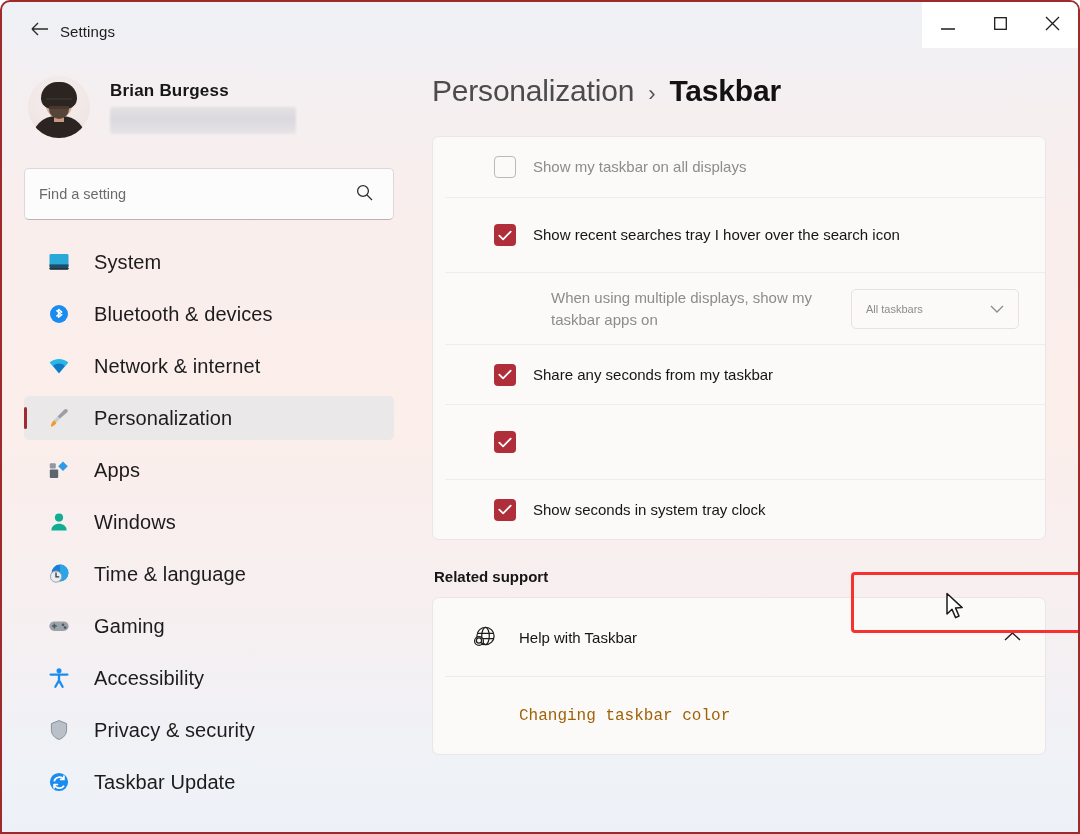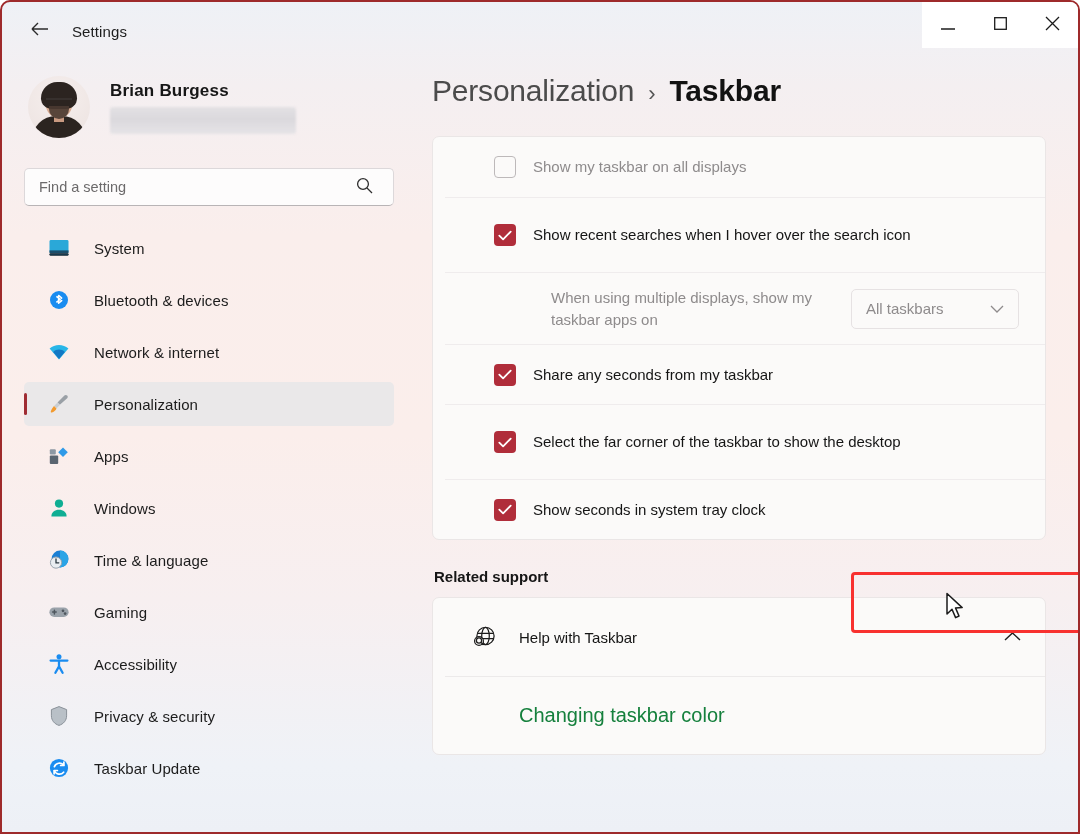--- a/index.html
+++ b/index.html
@@ -26,21 +26,21 @@
     position: absolute; top: 0; left: 0; right: 0; height: 58px;
     display: flex; align-items: center;
   }
   #back-btn {
     width: 40px; height: 34px; margin-left: 18px;
     display: flex; align-items: center; justify-content: center;
     border-radius: 5px; cursor: pointer;
   }
   #back-btn svg { stroke: #2b2b2b; }
   #app-title {
-    font-size: 15px; color: #1d1d1d; margin-left: 12px;
+    font-size: 15px; color: #1d1d1d; 
     letter-spacing: .1px;
     text-align: center;
   }
   #wincontrols {
     position: absolute; top: 0; right: 0;
     width: 156px; height: 46px;
     display: flex; background: #ffffff;
   }
   .wc {
     flex: 1; display: flex; align-items: center; justify-content: center;
@@ -95,21 +95,21 @@
     letter-spacing: .2px;
   }
   #user-email-redacted {
     margin-top: 6px; width: 186px; height: 27px; border-radius: 3px;
     background: linear-gradient(180deg,#e3e1e4 0%, #dbd9dd 45%, #e6e4e7 100%);
     filter: blur(1.2px);
   }
 
   #search-box {
     position: relative; margin-top: 14px;
-    height: 38px; background: #fdfcfc;
+    height: 52px; background: #fdfcfc;
     border: 1px solid #dcd8da; border-bottom-color: #b8b4b6;
     border-radius: 5px;
     display: flex; align-items: center;
     padding: 0 20px 0 14px;
   }
   #search-input {
     flex: 1; border: none; outline: none; background: transparent;
     font-family: inherit; font-size: 14.5px; color: #3b3b3b;
   }
   #search-input::placeholder { color: #6c6a6b; }
@@ -127,21 +127,21 @@
   .nav-item.selected::before {
     content: ""; position: absolute; left: 0; top: 11px;
     width: 3px; height: 22px; background: #a02c33; border-radius: 2px;
   }
   .nav-icon {
     width: 26px; height: 26px; flex: none;
     display: flex; align-items: center; justify-content: center;
     position: relative;
   }
   .nav-label {
-    margin-left: 22px; font-size: 15px; color: #1c1c1c;
+    margin-left: 22px; font-size: 20px; color: #1c1c1c;
     letter-spacing: .1px;
   }
 
   
   #main {
     position: absolute; top: 58px; left: 414px;
     width: 666px; height: 776px;
     padding: 0 36px 0 16px;
   }
   #breadcrumb {
@@ -187,21 +187,21 @@
   .dropdown {
     margin-left: auto;
     width: 170px; height: 40px;
     border: 1px solid #e6e2e3;
     border-radius: 5px;
     background: #fbfaf9;
     display: flex; align-items: center;
     padding: 0 14px;
     cursor: pointer;
   }
-  .dd-value { font-size: 15px; color: #8e8b8c; }
+  .dd-value { font-size: 11px; color: #8e8b8c; }
   .dd-chevron { margin-left: auto; }
   .dd-chevron svg { stroke: #8e8b8c; }
 
   #highlight-box {
     position: absolute;
     left: 435px; top: 512px; width: 607px; height: 61px;
     border: 3px solid #f8312f; border-radius: 4px;
     pointer-events: none; z-index: 30;
   }
 
@@ -219,21 +219,21 @@
     min-height: 78px; padding: 0 24px 0 26px;
     border-top: 1px solid #eceaea; cursor: pointer;
   }
   .support-row:first-child { border-top: none; }
   .support-icon { width: 32px; flex: none; display: flex; align-items: center; }
   .support-icon svg { stroke: #1c1c1c; }
   .support-label { font-size: 15px; color: #151515; margin-left: 16px; }
   .support-chevron { margin-left: auto; }
   .support-chevron svg { stroke: #1f1f1f; }
   .support-link {
-    font-size: 20px; color: #15803d; margin-left: 48px; cursor: pointer;
+    font-size: 16px; color: #a16207; margin-left: 48px; cursor: pointer; font-family: Liberation Mono, monospace;
   }
 </style>
 </head>
 <body>
 
 <div id="window">
 
   <div id="titlebar">
     <div id="back-btn">
       <span>
@@ -419,21 +419,21 @@
         <div class="row disabled">
           <span class="cbx unchecked"></span>
           <span class="row-label">Show my taskbar on all displays</span>
         </div>
         <div class="row" style="min-height: 75px;">
           <span class="cbx checked">
             <svg width="14" height="11" viewBox="0 0 14 11" fill="none" stroke-width="1.8" stroke-linecap="round" stroke-linejoin="round">
               <path d="M1.3 5.6l3.8 3.8L12.7 1.6"></path>
             </svg>
           </span>
-          <span class="row-label">Show recent searches when I hover over the search icon</span>
+          <span class="row-label">Show recent searches tray I hover over the search icon</span>
         </div>
         <div class="row disabled" style="padding-left: 106px; min-height: 72px;">
           <span class="row-label" style="max-width: 300px;">When using multiple displays, show my taskbar apps on</span>
           <div class="dropdown">
             <span class="dd-value">All taskbars</span>
             <span class="dd-chevron"><svg width="14" height="9" viewBox="0 0 14 9" fill="none" stroke-width="1.3">
                 <path d="M1 1l6 6 6-6"></path>
               </svg></span>
           </div>
         </div>
@@ -444,21 +444,20 @@
             </svg>
           </span>
           <span class="row-label">Share any seconds from my taskbar</span>
         </div>
         <div class="row" style="min-height: 75px;">
           <span class="cbx checked">
             <svg width="14" height="11" viewBox="0 0 14 11" fill="none" stroke-width="1.8" stroke-linecap="round" stroke-linejoin="round">
               <path d="M1.3 5.6l3.8 3.8L12.7 1.6"></path>
             </svg>
           </span>
-          <span class="row-label">Select the far corner of the taskbar to show the desktop</span>
         </div>
         <div class="row">
           <span class="cbx checked">
             <svg width="14" height="11" viewBox="0 0 14 11" fill="none" stroke-width="1.8" stroke-linecap="round" stroke-linejoin="round">
               <path d="M1.3 5.6l3.8 3.8L12.7 1.6"></path>
             </svg>
           </span>
           <span class="row-label">Show seconds in system tray clock</span>
         </div>
       </div>

